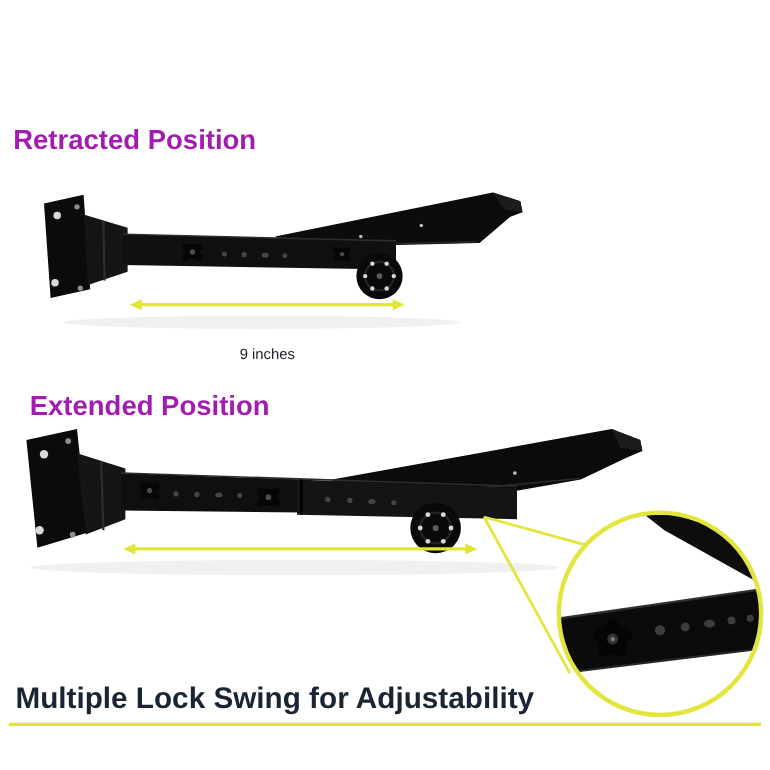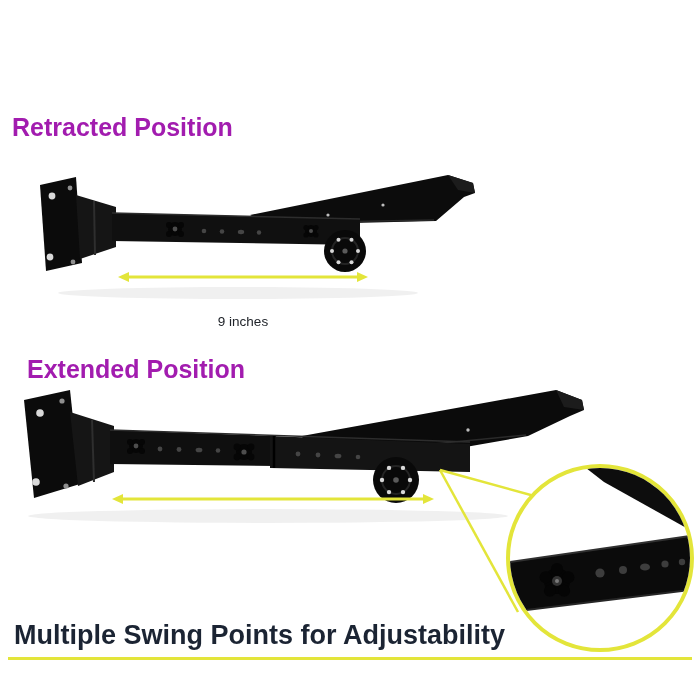--- a/index.html
+++ b/index.html
@@ -208,16 +208,16 @@
       <circle cx="47" cy="113" r="2" fill="#7a7a7a"></circle>
 
       <circle cx="90" cy="105" r="4.6" fill="#3d3d3d"></circle>
       <circle cx="113" cy="102" r="4" fill="#3d3d3d"></circle>
       <ellipse cx="135" cy="99" rx="5" ry="3.6" fill="#3d3d3d"></ellipse>
       <circle cx="155" cy="96" r="3.6" fill="#3d3d3d"></circle>
       <circle cx="172" cy="94" r="3.2" fill="#3d3d3d"></circle>
     </svg>
   </div>
 
-  <h2 class="caption">Multiple Swing Points for Adjustability</h2>
+  <h2 class="caption">Multiple Lock Swing for Adjustability</h2>
   <div class="underline"></div>
 
 </div>
 
 </body></html>

